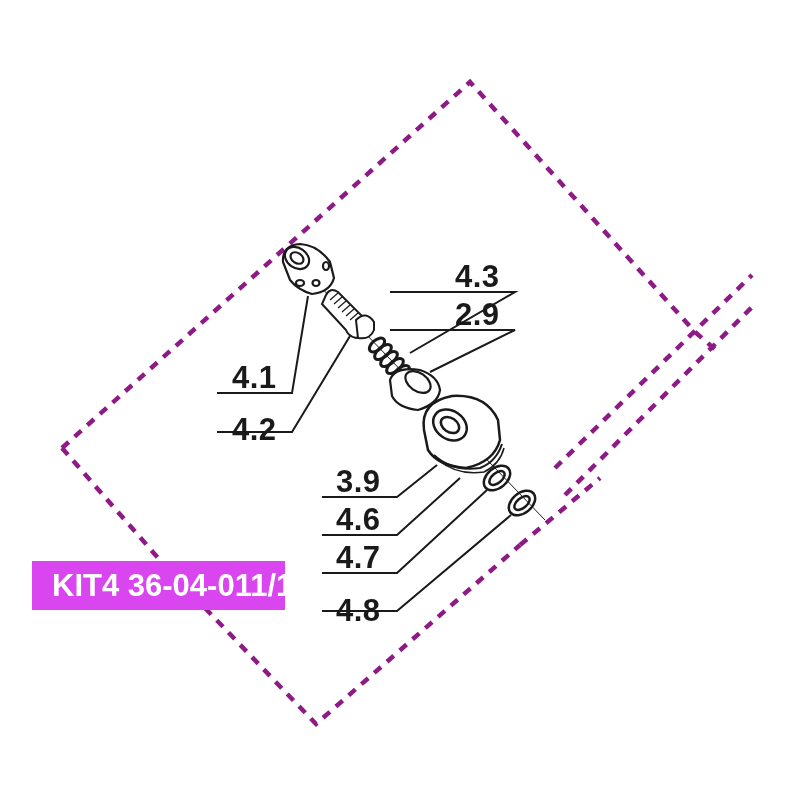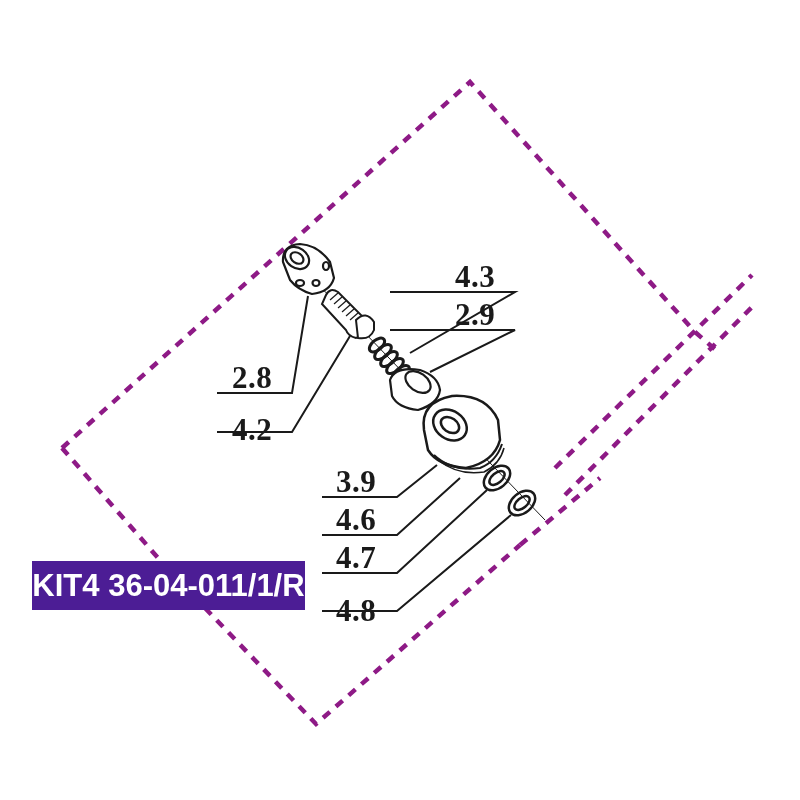--- a/index.html
+++ b/index.html
@@ -16,43 +16,44 @@
     }
     #diagram {
       position: absolute;
       left: 0;
       top: 0;
       width: 800px;
       height: 800px;
     }
     .callout-label {
       position: absolute;
-      font-family: Liberation Serif, serif;
+      font-family: Liberation Sans, sans-serif;
       font-weight: bold;
       font-size: 31px;
       color: #1a1a1a;
       line-height: 1;
       letter-spacing: 0.5px;
     }
     #kit-badge {
       position: absolute;
       left: 32px;
       top: 561px;
-      width: 273px;
+      width: 253px;
       height: 49px;
-      background: #4c1d95;
+      background: #d946ef;
       color: #ffffff;
       font-family: "Liberation Sans", sans-serif;
       font-weight: bold;
       font-size: 31px;
       line-height: 49px;
       text-align: center;
       box-sizing: border-box;
       letter-spacing: 0px;
       white-space: nowrap;
+      padding-left: 20px;
     }
   </style>
 </head>
 <body>
 
 <svg id="diagram" viewBox="0 0 800 800" xmlns="http://www.w3.org/2000/svg">
 
   <g fill="none" stroke="#8e1a86" stroke-width="4.5" stroke-dasharray="9 8">
 
     <polyline points="62,448 470,82 695,332"></polyline>
@@ -125,21 +126,21 @@
     <polyline points="217,432 292,432 350,336"></polyline>
     <polyline points="390,292 515,292 410,353"></polyline>
     <polyline points="390,330 515,330 430,372"></polyline>
     <polyline points="322,497 397,497 437,465"></polyline>
     <polyline points="322,535 397,535 460,478"></polyline>
     <polyline points="322,573 397,573 487,490"></polyline>
     <polyline points="322,611 397,611 511,515"></polyline>
   </g>
 </svg>
 
-<div class="callout-label" style="left:232px; top:362px;">2.8</div>
+<div class="callout-label" style="left:232px; top:362px;">4.1</div>
 <div class="callout-label" style="left:232px; top:401px;margin-top:13px;">4.2</div>
 <div class="callout-label" style="left:455px; top:261px;">4.3</div>
 <div class="callout-label" style="left:455px; top:299px;">2.9</div>
 <div class="callout-label" style="left:336px; top:466px;">3.9</div>
 <div class="callout-label" style="left:336px; top:504px;">4.6</div>
 <div class="callout-label" style="left:336px; top:542px;text-align:right;">4.7</div>
 <div class="callout-label" style="left:336px; top:595px;">4.8</div>
 
 <div id="kit-badge">KIT4 36-04-011/1/R</div>
 

